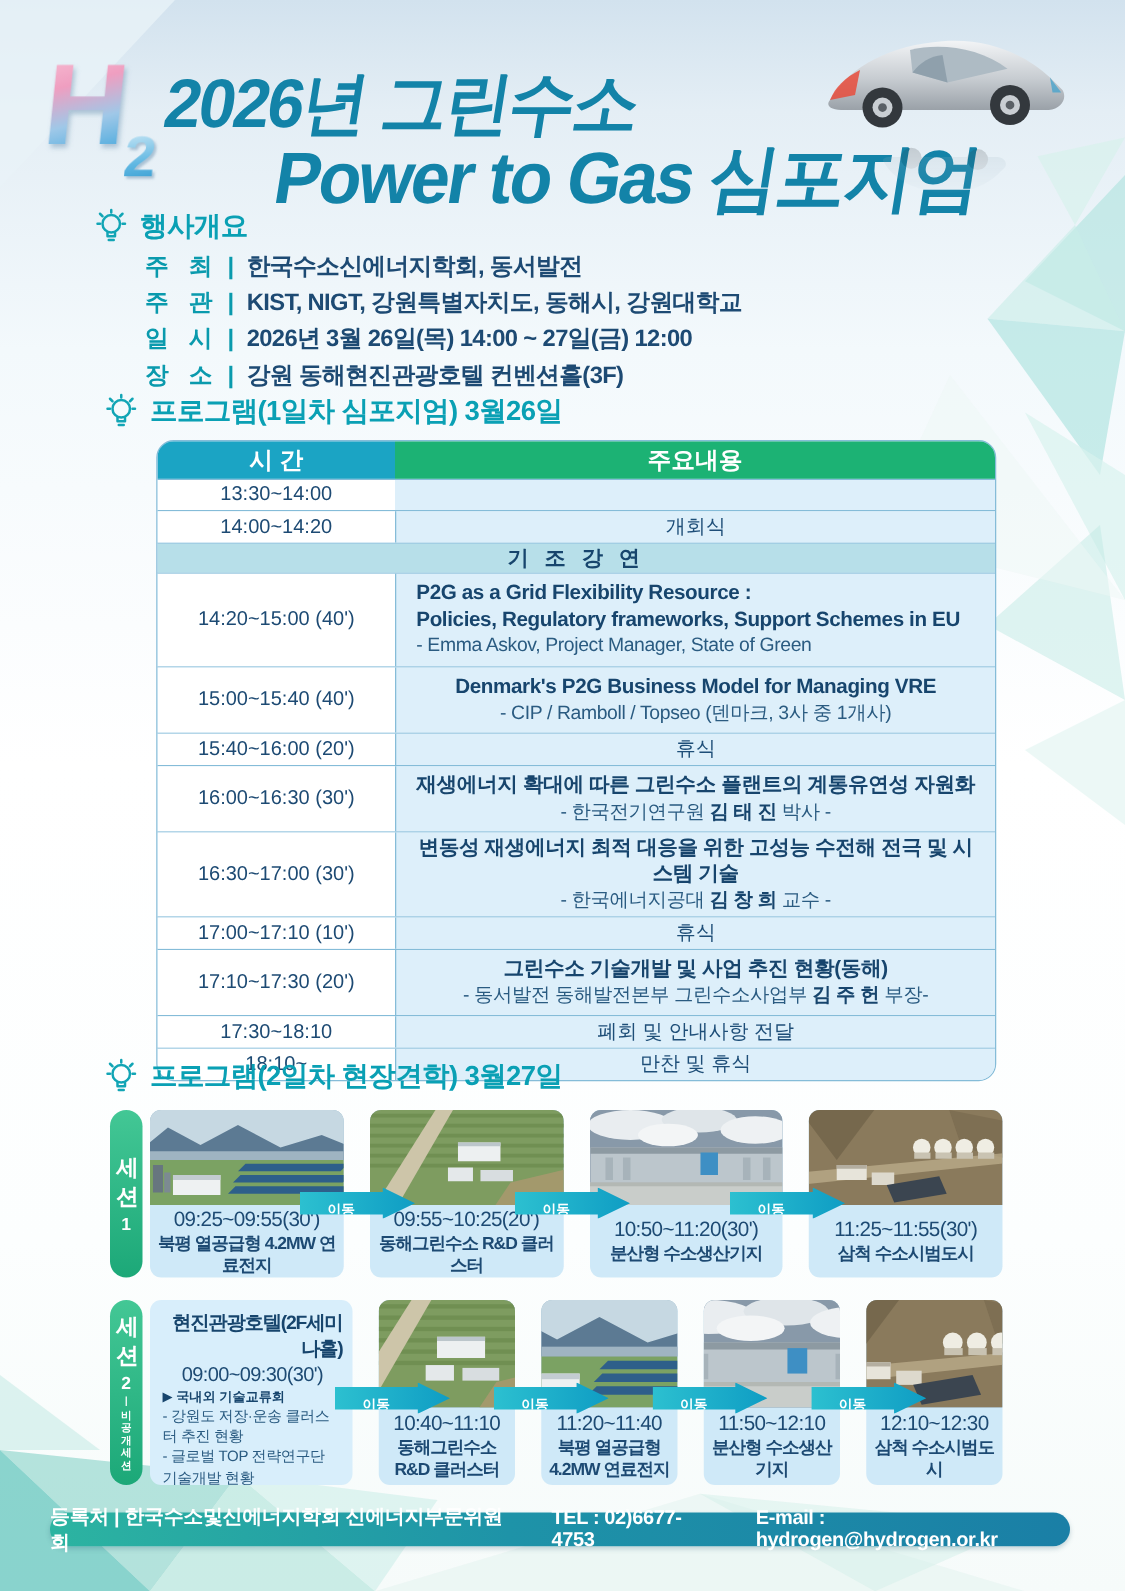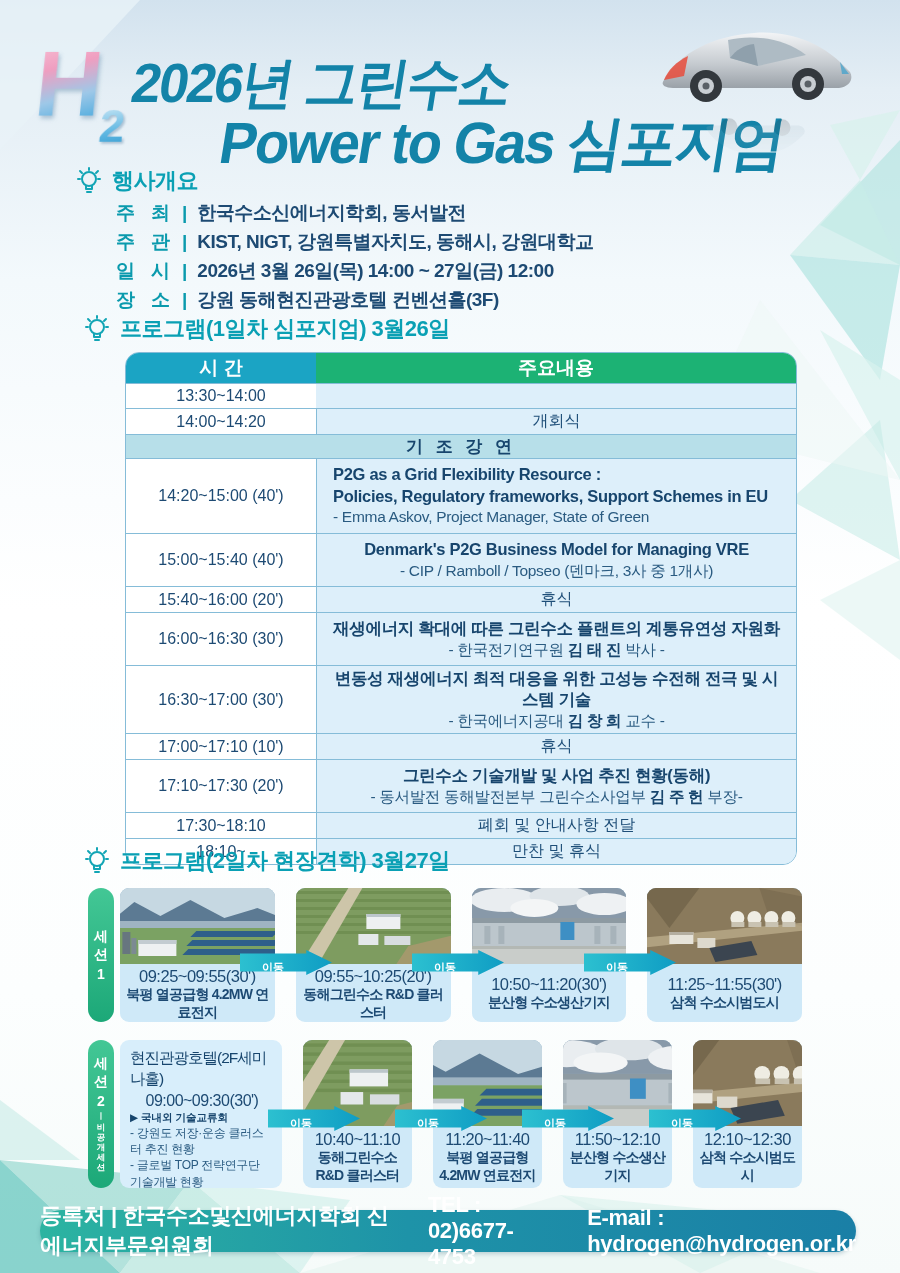--- a/index.html
+++ b/index.html
@@ -64,49 +64,49 @@
   .cell.content.left{align-items:flex-start;text-align:left;padding-left:16px;}
 
   
   #day2-head{left:84px;top:846px;}
   .session{position:absolute;left:88px;width:714px;display:flex;align-items:stretch;}
   #s1{top:888px;height:134px;}
   #s2{top:1040px;height:148px;}
   .pill{width:26px;flex:0 0 auto;border-radius:14px;margin-right:6px;
     background:linear-gradient(180deg,#43c795 0%,#1ca878 100%);
     display:flex;flex-direction:column;align-items:center;justify-content:center;color:#fff;padding:4px 0;}
-  .pill-main{display:block;width:16px;word-break:break-all;text-align:center;font-weight:bold;font-size:14px;line-height:1.25;}
+  .pill-main{display:block;width:16px;word-break:break-all;text-align:center;font-weight:bold;font-size:18px;line-height:1.25;}
   .pill-num{font-weight:bold;font-size:14px;margin-top:3px;}
   .pill-sub{display:block;width:11px;word-break:break-all;text-align:center;font-weight:bold;font-size:8.5px;line-height:1.2;margin-top:2px;}
   .cards{flex:1;display:flex;gap:21px;position:relative;}
   .card{flex:1;display:flex;flex-direction:column;border-radius:9px;overflow:hidden;background:#cfe9f8;}
   .photo{height:76px;flex:0 0 auto;background:#9db8c8;}
   .photo svg{width:100%;height:100%;display:block;}
   #s2 .photo{height:86px;}
   .caption{flex:1;display:flex;flex-direction:column;justify-content:center;text-align:center;padding:3px 2px;}
   .cap-time{color:#1d4a73;font-size:16.5px;letter-spacing:-0.5px;}
   .cap-name{color:#1d4a73;font-size:14px;font-weight:bold;letter-spacing:-0.8px;}
   .info-card{flex:1.32;background:#d8eefb;padding:8px 8px 4px 10px;justify-content:flex-start;text-align:left;}
-  .info-venue{color:#17456d;font-weight:normal;font-size:15.5px;text-align:left;letter-spacing:-1px;}
+  .info-venue{color:#17456d;font-weight:bold;font-size:15.5px;text-align:right;letter-spacing:-1px;}
   .info-time{color:#1d4a73;font-size:16px;text-align:center;margin-top:2px;letter-spacing:-0.5px;}
   .info-bullet{color:#17456d;font-weight:bold;font-size:10.5px;margin-top:1px;}
   .info-item{color:#2a5b81;font-size:12px;line-height:1.35;letter-spacing:-0.3px;}
   .arrow{position:absolute;top:62px;width:92px;height:25px;z-index:3;
     background:linear-gradient(90deg,#2cc0d0,#0f9dc4);
     clip-path:polygon(0% 14%,72% 14%,72% 0%,100% 50%,72% 100%,72% 86%,0% 86%);
     display:flex;align-items:flex-end;justify-content:center;padding-right:26px;box-sizing:border-box;}
   .arrow span{color:#fff;font-size:11px;font-weight:bold;}
   #s1 .a1{left:152px;} #s1 .a2{left:324px;} #s1 .a3{left:496px;}
   #s2 .arrow{top:66px;}
   #s2 .a1{left:180px;} #s2 .a2{left:307px;} #s2 .a3{left:434px;} #s2 .a4{left:561px;}
 
   
-  .footer-pill{position:absolute;left:40px;top:1210px;width:816px;height:42px;border-radius:22px;
+  .footer-pill{position:absolute;left:40px;top:1210px;width:816px;height:27px;border-radius:22px;
     background:linear-gradient(90deg,#2cb4a1 0%,#1e93a8 45%,#1a7fa6 100%);
-    display:flex;align-items:center;justify-content:center;gap:26px;color:#fff;font-weight:bold;font-size:22px;
+    display:flex;align-items:center;justify-content:center;gap:26px;color:#fff;font-weight:bold;font-size:16px;
     box-shadow:0 2px 4px rgba(40,90,110,.25);letter-spacing:-0.3px;}
 </style>
 </head>
 <body>
 
 <div id="page">
 
   <svg id="decor" width="900" height="1273" viewBox="0 0 900 1273">
     <polygon points="0,0 140,0 0,150" fill="#e9f2f8" opacity="0.8"></polygon>
     <polygon points="900,110 830,125 860,180" fill="#d9f1ee" opacity="0.8"></polygon>

